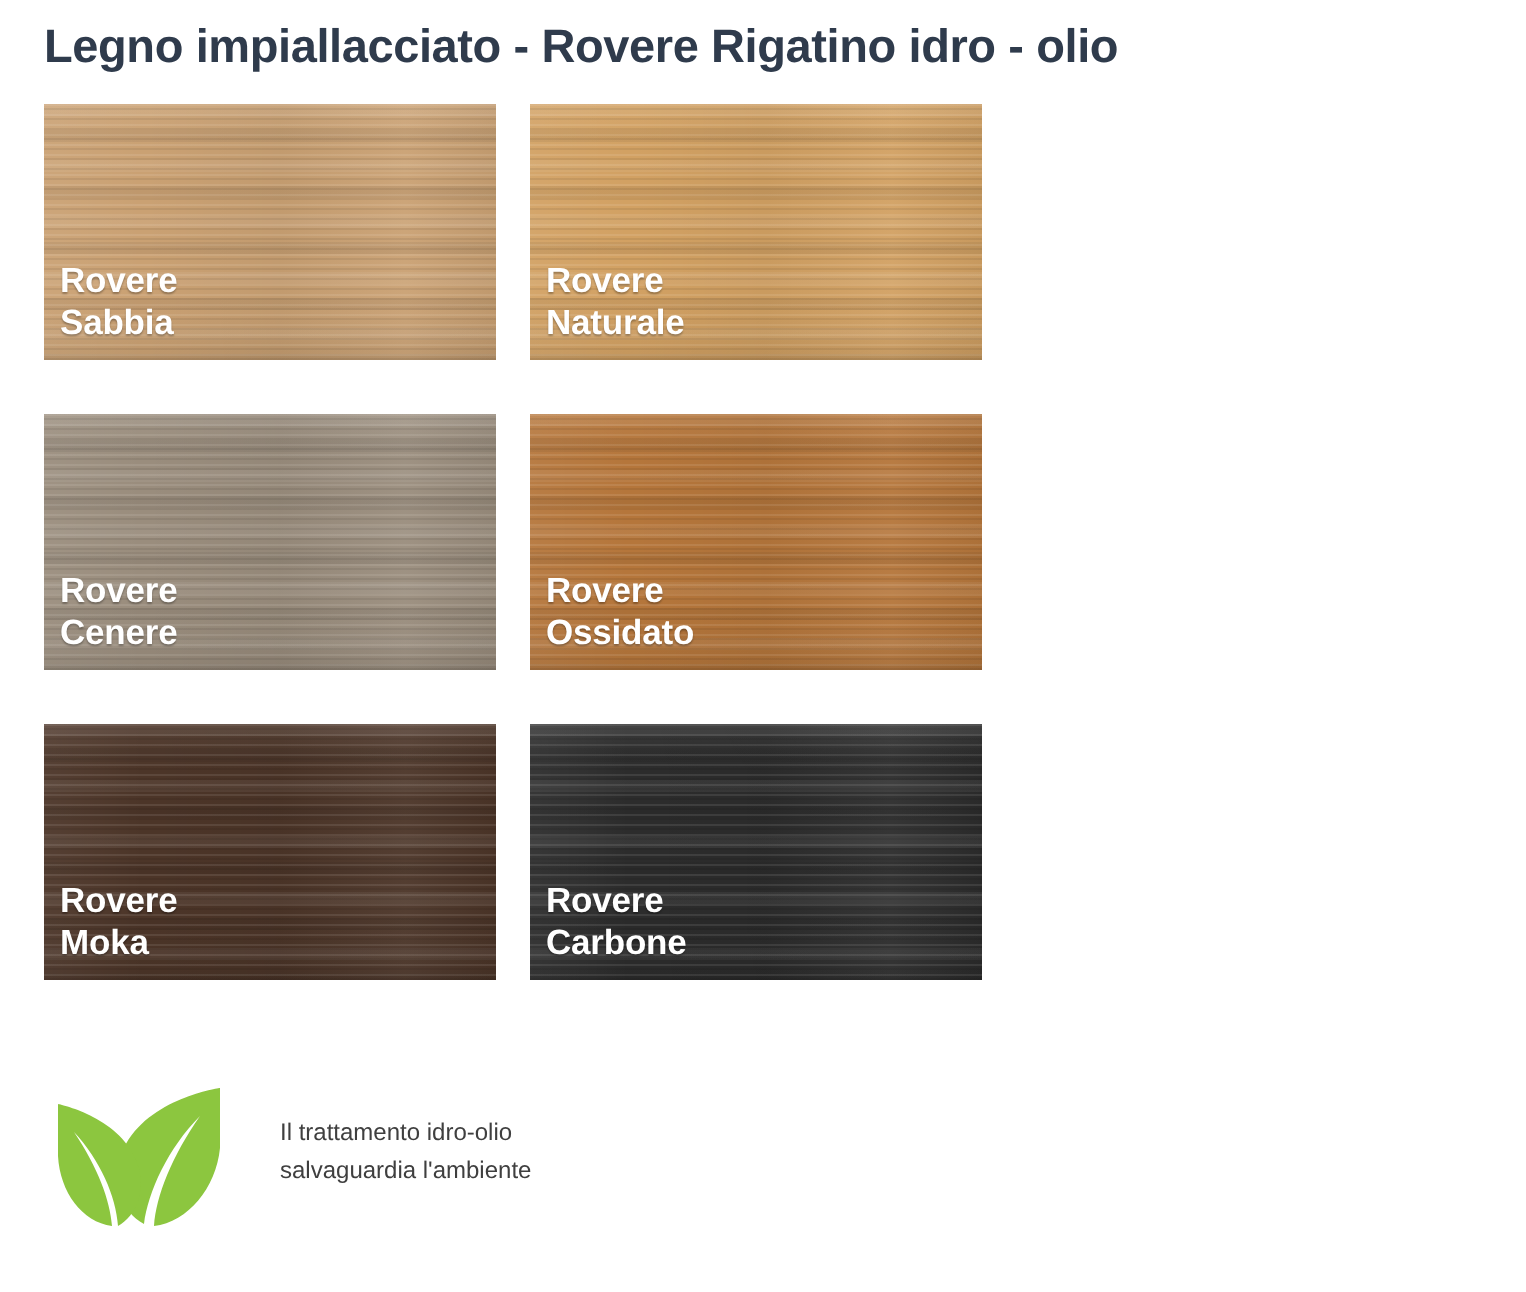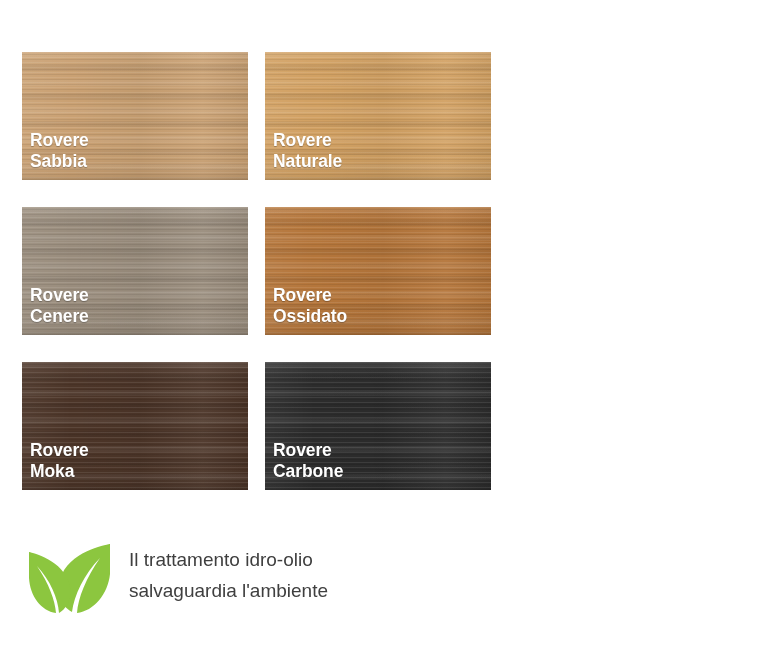--- a/index.html
+++ b/index.html
@@ -85,32 +85,33 @@
     top: 536px;
     display: flex;
     align-items: center;
   }
   .eco-logo {
     width: 92px;
     height: 80px;
     flex: 0 0 auto;
   }
   .eco-text {
-    margin-left: 13px;
-    font-size: 19px;
+    margin-left: 24px;
+    font-size: 12px;
     line-height: 1.62;
     color: #3f3f3f;
     white-space: pre-line;
   }
 </style>
 </head>
 <body>
 
 <div class="page">
 
+  <div class="page-title">Legno impiallacciato - Rovere Rigatino idro - olio</div>
 
   <div class="swatch-grid">
       <div class="swatch r0 c0" style="background-color: rgb(202, 161, 115);">
         <div class="grain" style="background-image: repeating-linear-gradient(rgba(255, 255, 255, 0.09) 0px, rgba(255, 255, 255, 0.09) 1px, rgba(0, 0, 0, 0) 1px, rgba(0, 0, 0, 0) 2px, rgba(0, 0, 0, 0.07) 2px, rgba(0, 0, 0, 0.07) 3px, rgba(0, 0, 0, 0) 3px, rgba(0, 0, 0, 0) 5px), repeating-linear-gradient(rgba(255, 255, 255, 0.055) 0px, rgba(255, 255, 255, 0.055) 6px, rgba(0, 0, 0, 0) 6px, rgba(0, 0, 0, 0) 13px, rgba(0, 0, 0, 0.055) 13px, rgba(0, 0, 0, 0.055) 19px, rgba(0, 0, 0, 0) 19px, rgba(0, 0, 0, 0) 28px), linear-gradient(to right, rgba(255, 255, 255, 0.05) 0%, rgba(255, 255, 255, 0) 22%, rgba(0, 0, 0, 0.04) 52%, rgba(255, 255, 255, 0.043) 80%, rgba(0, 0, 0, 0.05) 100%), linear-gradient(rgba(255, 255, 255, 0.06) 0%, rgba(0, 0, 0, 0) 18%, rgba(0, 0, 0, 0) 78%, rgba(0, 0, 0, 0.07) 100%);"></div>
         <div class="swatch-label">Rovere
 Sabbia</div>
       </div>
       <div class="swatch r0 c1" style="background-color: rgb(210, 161, 99);">
         <div class="grain" style="background-image: repeating-linear-gradient(rgba(255, 255, 255, 0.09) 0px, rgba(255, 255, 255, 0.09) 1px, rgba(0, 0, 0, 0) 1px, rgba(0, 0, 0, 0) 2px, rgba(0, 0, 0, 0.07) 2px, rgba(0, 0, 0, 0.07) 3px, rgba(0, 0, 0, 0) 3px, rgba(0, 0, 0, 0) 5px), repeating-linear-gradient(rgba(255, 255, 255, 0.055) 0px, rgba(255, 255, 255, 0.055) 6px, rgba(0, 0, 0, 0) 6px, rgba(0, 0, 0, 0) 13px, rgba(0, 0, 0, 0.055) 13px, rgba(0, 0, 0, 0.055) 19px, rgba(0, 0, 0, 0) 19px, rgba(0, 0, 0, 0) 28px), linear-gradient(to right, rgba(255, 255, 255, 0.05) 0%, rgba(255, 255, 255, 0) 22%, rgba(0, 0, 0, 0.04) 52%, rgba(255, 255, 255, 0.043) 80%, rgba(0, 0, 0, 0.05) 100%), linear-gradient(rgba(255, 255, 255, 0.06) 0%, rgba(0, 0, 0, 0) 18%, rgba(0, 0, 0, 0) 78%, rgba(0, 0, 0, 0.07) 100%);"></div>
         <div class="swatch-label">Rovere

